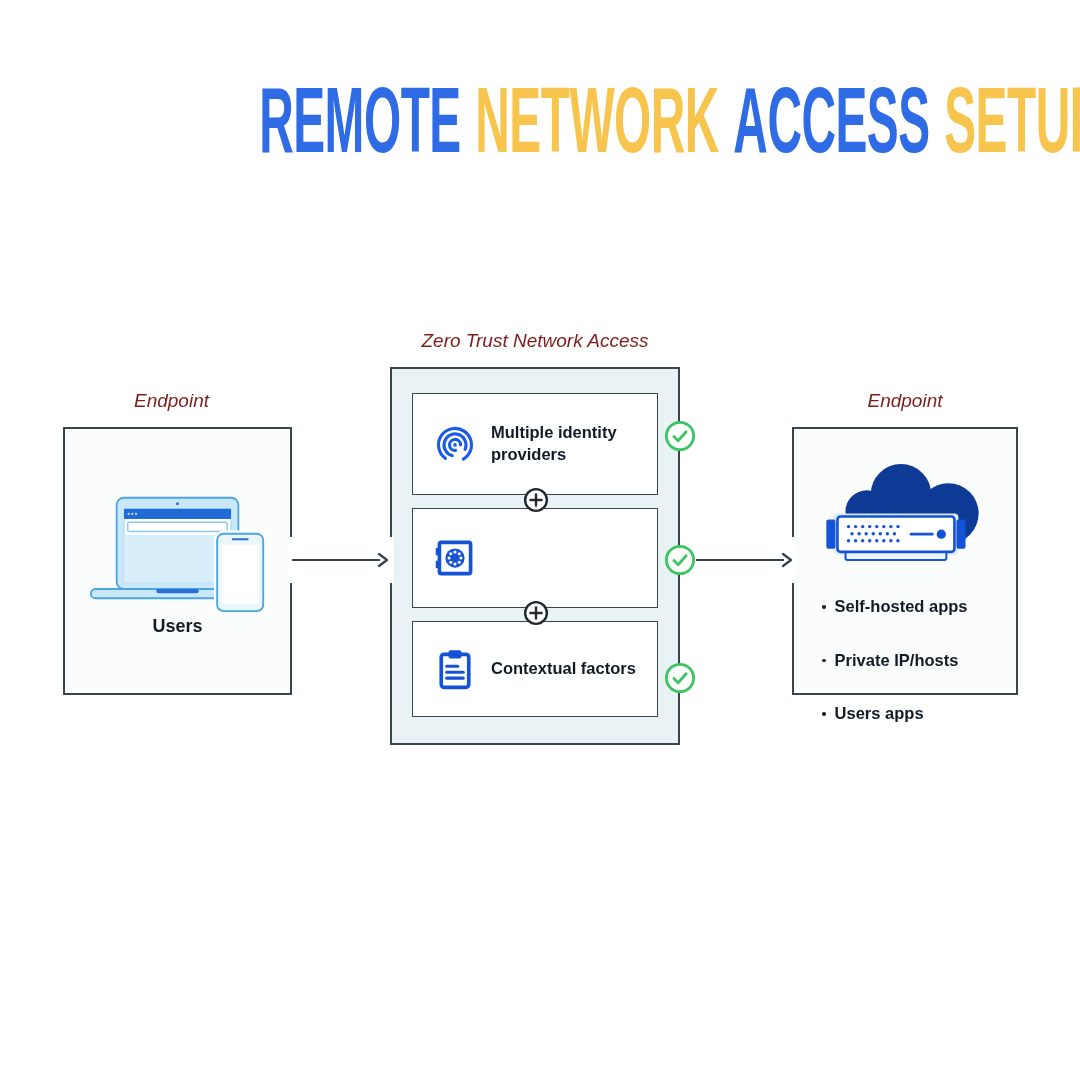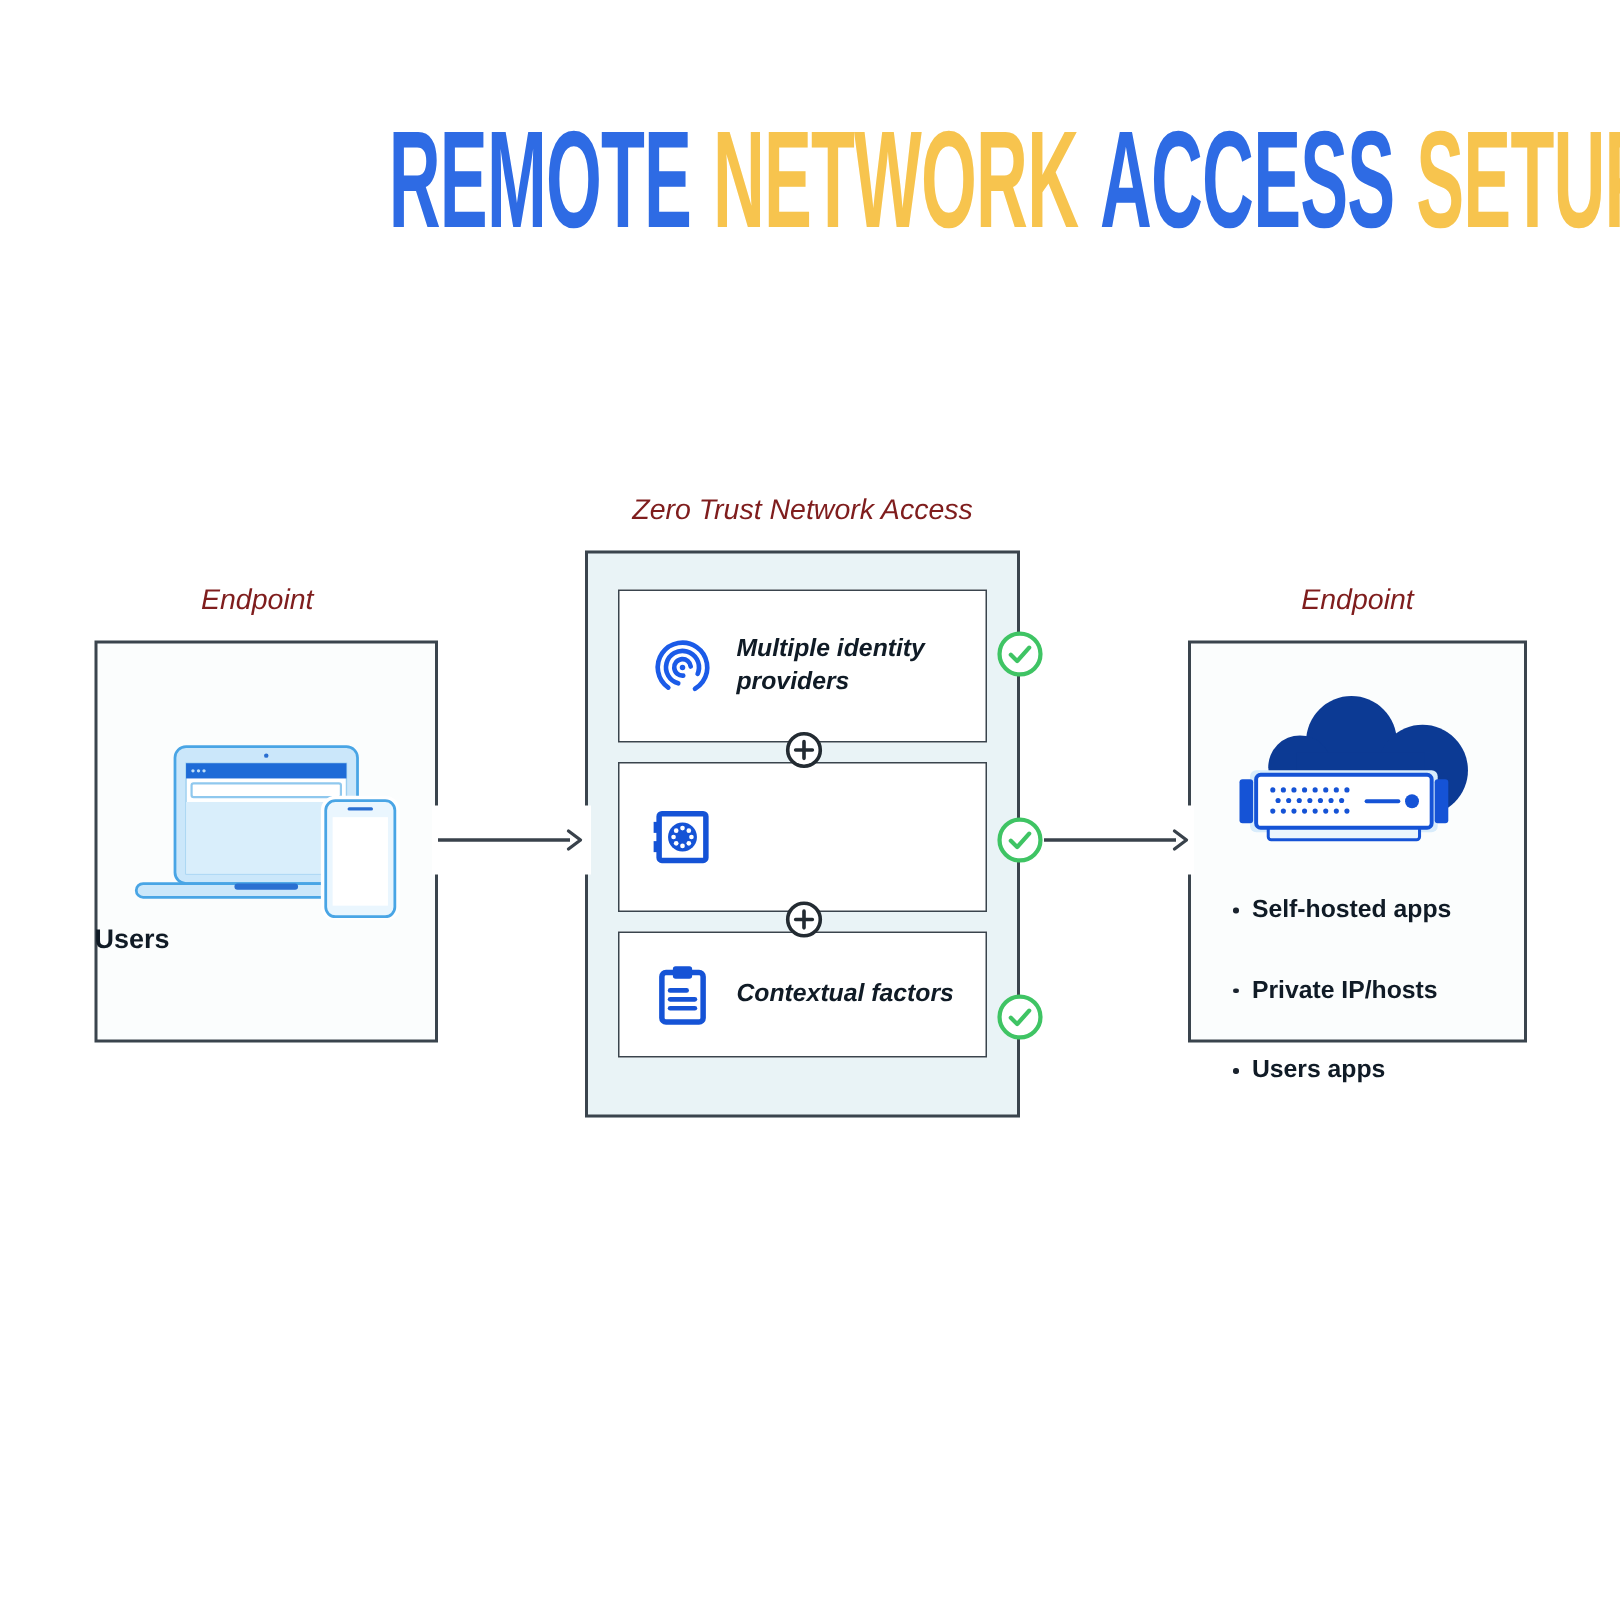--- a/index.html
+++ b/index.html
@@ -16,26 +16,26 @@
   .c-blue{color:#2E6BE4;}
   .c-yellow{color:#F7C44E;}
 
   
   .sec-label{font-size:19px;color:#7f1d1d;text-align:center;line-height:1.2;font-style:italic;}
 
   
   .outer-box{background:#FBFDFD;border:2px solid #3A444D;box-sizing:border-box;}
   .ztna-box{background:#E9F3F6;border:2px solid #3A444D;box-sizing:border-box;}
   .card{background:#ffffff;border:1.5px solid #3A444D;box-sizing:border-box;
-        display:flex;align-items:center;padding-left:20px;font-style:italic;}
+        display:flex;align-items:center;padding-left:20px;}
   .card .icon-wrap{width:44px;height:44px;flex:0 0 44px;margin-right:14px;}
   .card .card-label{width:152px;font-size:16.5px;font-weight:700;line-height:1.32;color:#101b26;}
 
   
-  .users-label{font-size:18px;font-weight:700;color:#101b26;}
+  .users-label{font-size:18px;font-weight:700;text-align:center;color:#101b26;}
   .res-list{display:flex;flex-direction:column;}
   .res-item{display:flex;align-items:flex-start;height:21.5px;}
   .res-item .dot{width:3.6px;height:3.6px;border-radius:50%;background:#1a232e;margin:9px 9px 0 0;flex:0 0 auto;}
   .res-item .res-text{font-size:16.5px;font-weight:700;color:#101b26;line-height:21.5px;white-space:nowrap;}
 
   .gap-cover{background:#ffffff;}
 </style>
 </head>
 <body>
 
@@ -99,21 +99,21 @@
             <circle cx="19.4" cy="28.6" r="1.7"></circle>
           <circle cx="17.5" cy="24" r="1.7"></circle>
             <circle cx="19.4" cy="19.4" r="1.7"></circle>
           <circle cx="24" cy="17.5" r="1.7"></circle>
             <circle cx="28.6" cy="19.4" r="1.7"></circle>
         </g>
       </svg>
     </div>
   </div>
 
-  <div class="abs card" style="left:412px;top:621px;width:246px;height:84px;">
+  <div class="abs card" style="left:412px;top:621px;width:246px;height:96px;">
     <div class="icon-wrap">
       <svg width="44" height="44" viewBox="0 0 48 48">
         <rect x="9" y="8" width="30" height="36" rx="3" fill="#ffffff" stroke="#1553D6" stroke-width="4"></rect>
         <rect x="17" y="3.5" width="14" height="9" rx="2" fill="#1553D6"></rect>
         <g stroke="#1553D6" stroke-width="3.4" stroke-linecap="round">
           <path d="M15 21 H27"></path>
             <path d="M15 27.5 H33"></path>
             <path d="M15 34 H33"></path>
         </g>
       </svg>

